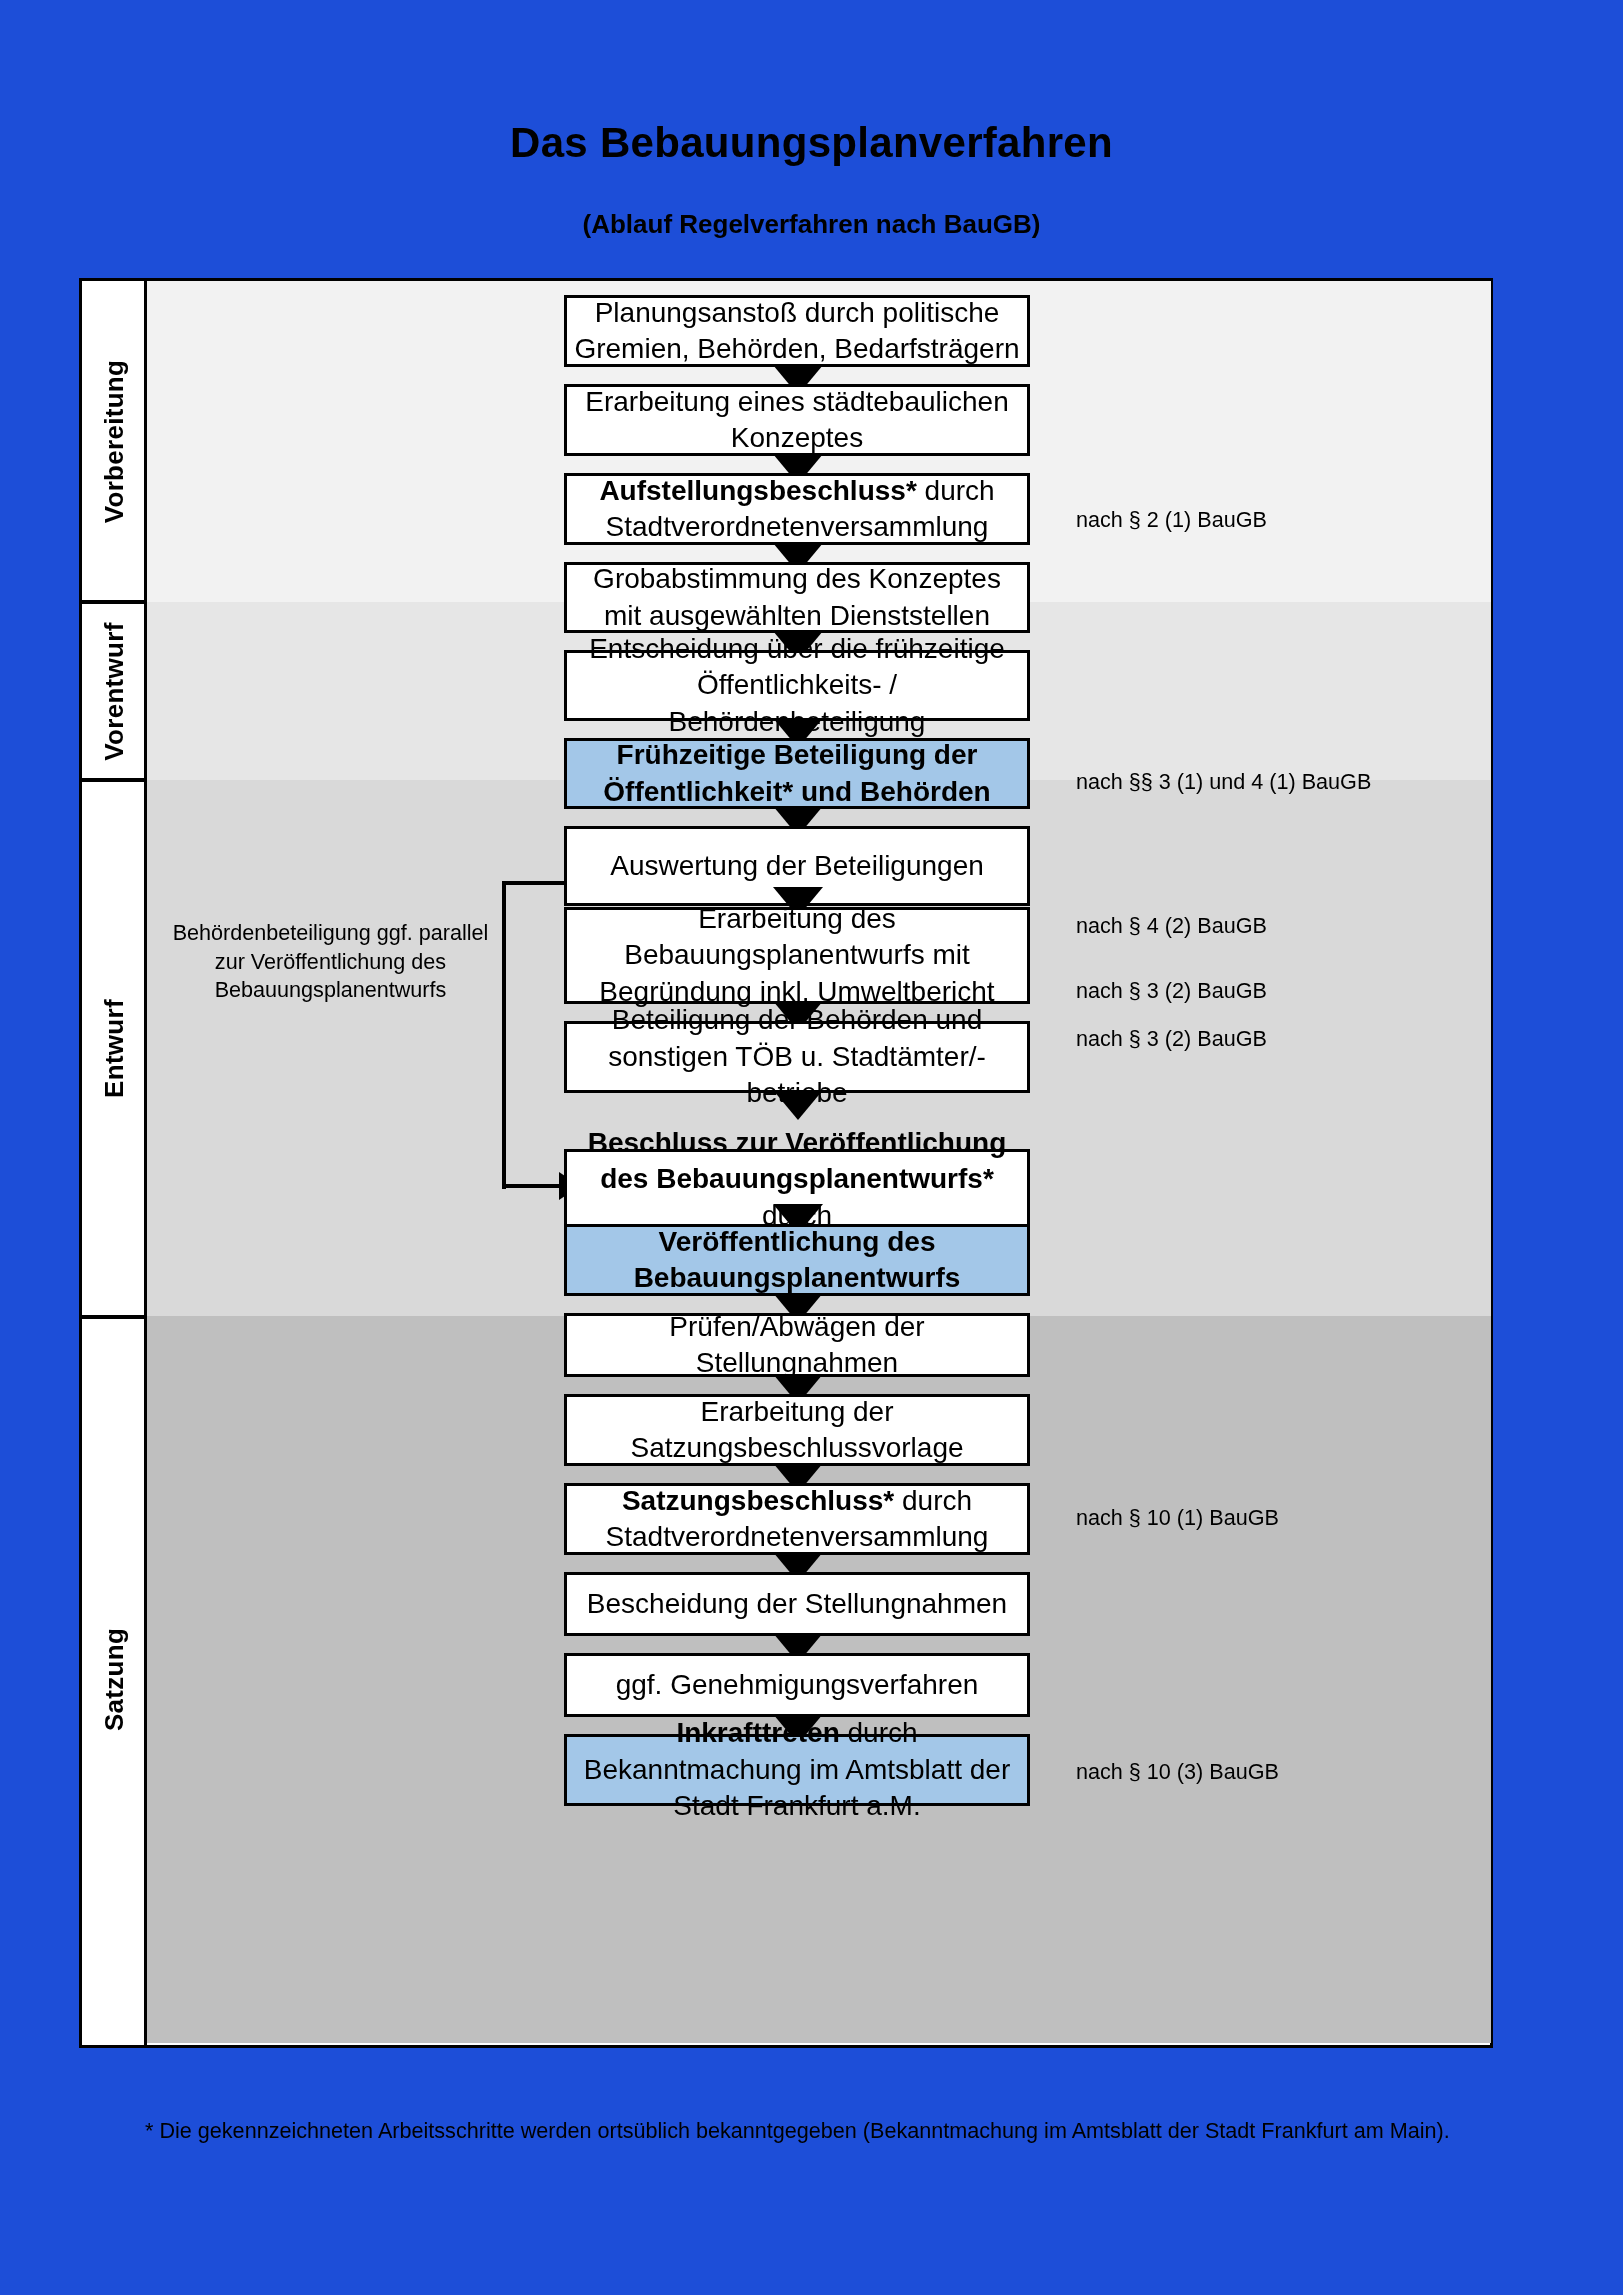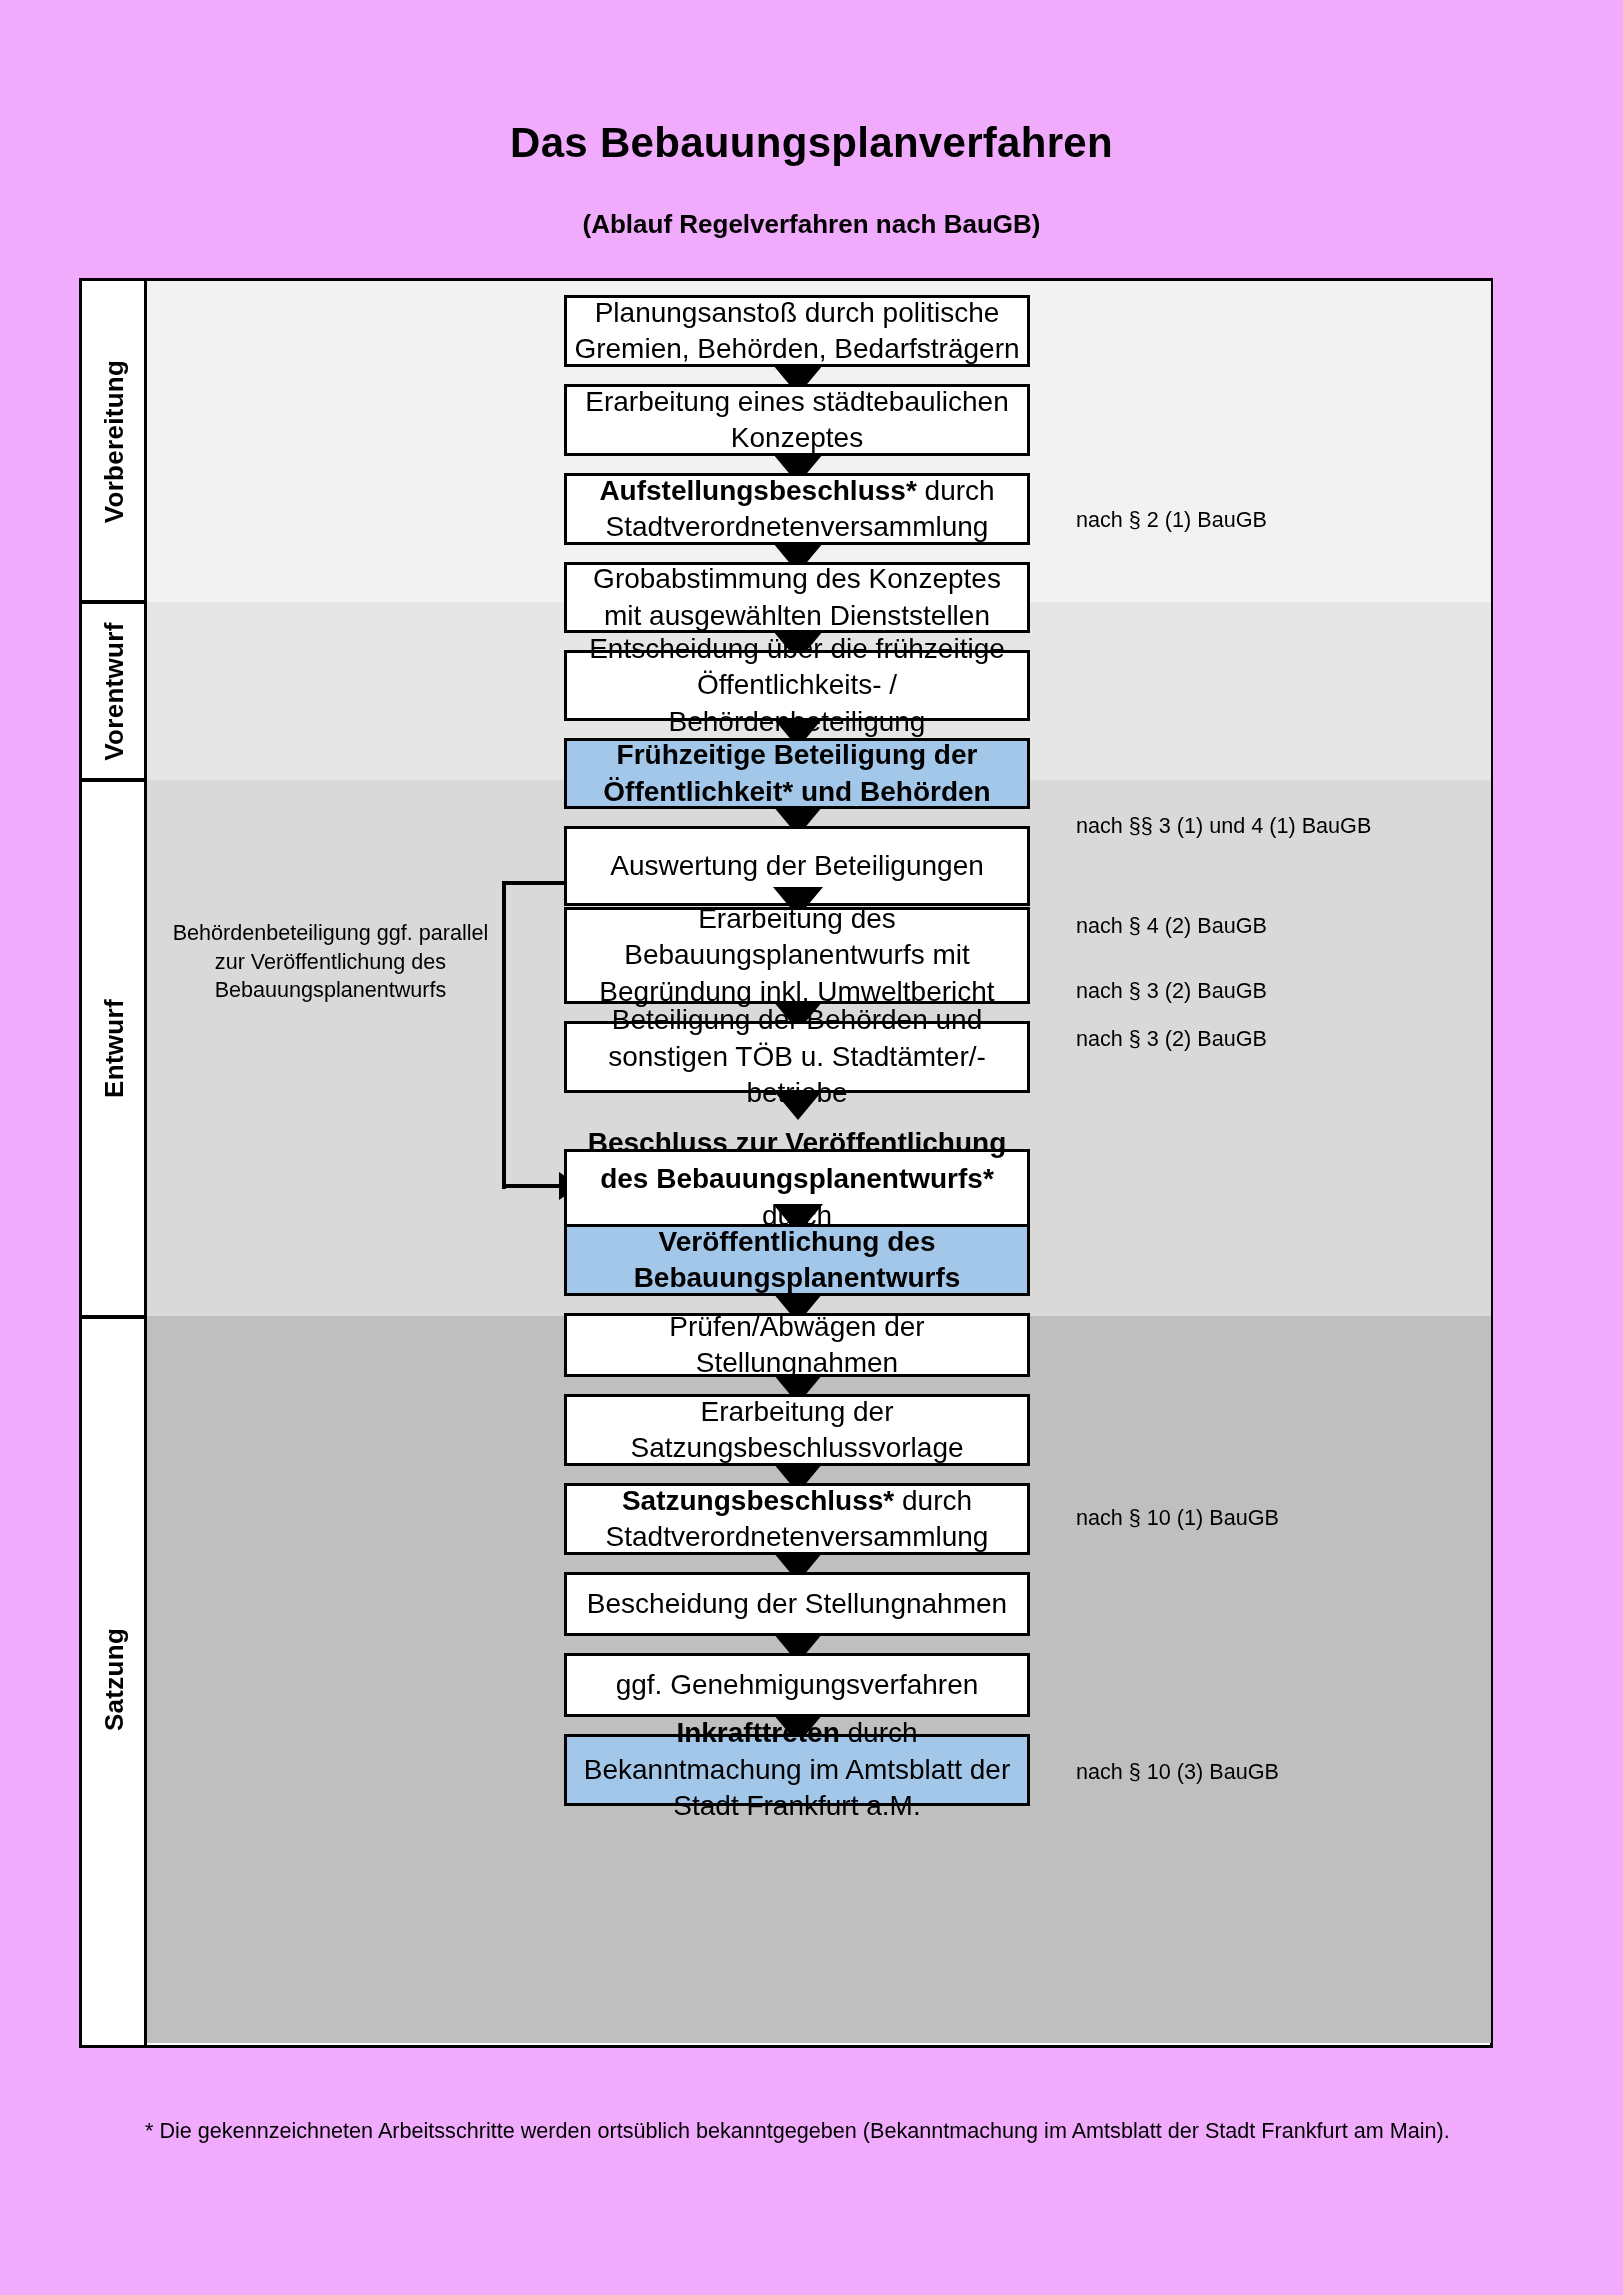--- a/index.html
+++ b/index.html
@@ -2,21 +2,21 @@
 <html style="font-size:10.5px"><head>
 <meta charset="utf-8">
 <style>
   html,body{margin:0;padding:0;background:#ffffff;}
   body{
     width:1623px;height:2295px;
     font-family:"Liberation Sans",sans-serif;
     color:#000;
     -webkit-font-smoothing:antialiased;
   }
-  .page{position:relative;width:1623px;height:2295px;overflow:hidden;background:#f0abfc;}
+  .page{position:relative;width:1623px;height:2295px;overflow:hidden;background:#1d4ed8;}
 
   
   .title{
     position:absolute;left:0;top:119px;width:1623px;
     text-align:center;font-size:42px;font-weight:bold;letter-spacing:0.3px;
   }
   .subtitle{
     position:absolute;left:0;top:209px;width:1623px;
     text-align:center;font-size:26px;font-weight:bold;
   }
@@ -234,21 +234,21 @@
     </div>
     <div class="arrow" style="left:691px;top:1433px;"></div>
 
     <div class="fbox blue" style="left:482px;top:1453px;width:466px;height:72px;">
       <span><span class="b">Inkrafttreten</span><span> durch Bekanntmachung im Amtsblatt der Stadt Frankfurt a.M.</span></span>
     </div>
 
     <div class="anno" style="left:994px;top:226px;">
       <span>nach § 2 (1) BauGB</span>
     </div>
-    <div class="anno" style="left:994px;top:488px;margin-top:44px;">
+    <div class="anno" style="left:994px;top:488px;">
       <span>nach §§ 3 (1) und 4 (1) BauGB</span>
     </div>
     <div class="anno" style="left:994px;top:632px;">
       <span>nach § 4 (2) BauGB</span>
     </div>
     <div class="anno" style="left:994px;top:697px;">
       <span>nach § 3 (2) BauGB</span>
     </div>
     <div class="anno" style="left:994px;top:745px;">
       <span>nach § 3 (2) BauGB</span>

